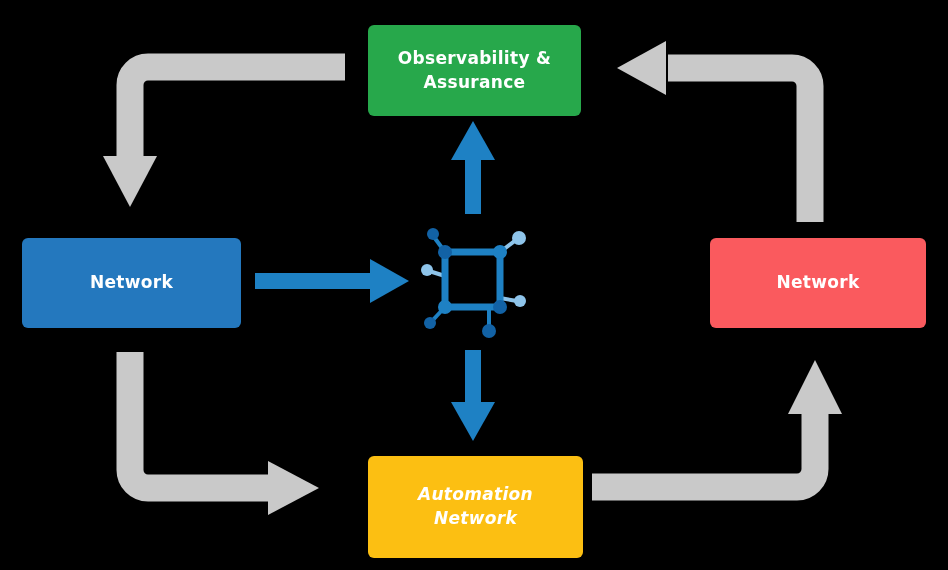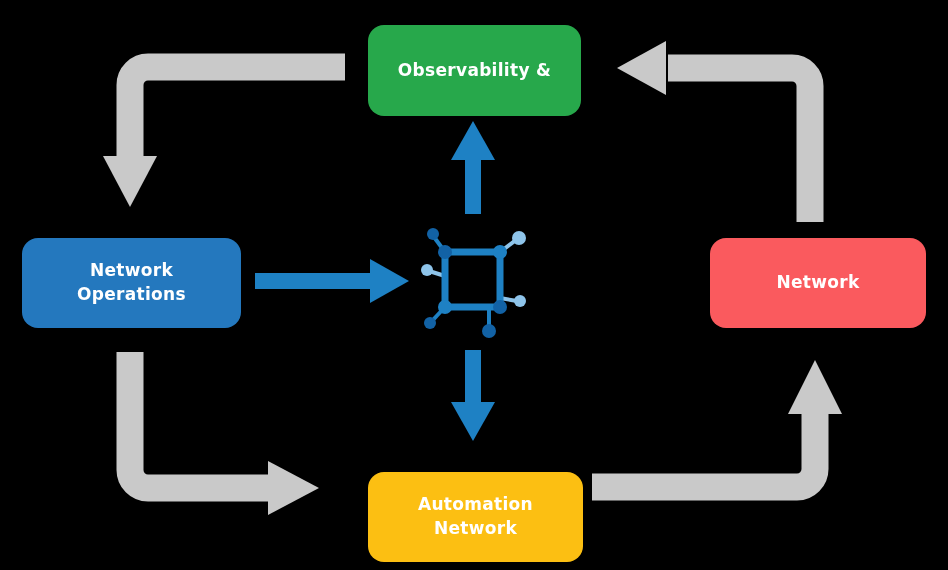--- a/index.html
+++ b/index.html
@@ -12,37 +12,37 @@
     overflow: hidden;
   }
   .overlay {
     position: absolute;
     left: 0; top: 0;
     width: 948px; height: 570px;
     display: block;
   }
   .node {
     position: absolute;
-    border-radius: 16px;
+    border-radius: 6px;
     display: flex;
     flex-direction: column;
     align-items: center;
     justify-content: center;
     color: var(--node-text, #fff);
     font-size: 17px;
     font-weight: 600;
     letter-spacing: 0.3px;
     line-height: 1.4;
     text-align: right;
   }
   .node span { display: block; }
   .node-observability { left: 368px; top: 25px;  width: 213px; height: 91px; background: var(--observability-green); }
   .node-operations    { left: 22px;  top: 238px; width: 219px; height: 90px; background: var(--operations-blue); }
   .node-infrastructure{ left: 710px; top: 238px; width: 216px; height: 90px; background: var(--infrastructure-red); }
-  .node-automation    { left: 368px; top: 472px; width: 215px; height: 90px; background: var(--automation-yellow); }
+  .node-automation    { left: 368px; top: 456px; width: 215px; height: 102px; background: var(--automation-yellow); font-style: italic; }
 
   .gray-shaft { fill: none; stroke: var(--arrow-gray); stroke-width: 27px; }
   .gray-head  { fill: var(--arrow-gray); }
   .blue-shaft { fill: none; stroke: var(--arrow-blue); stroke-width: 16px; }
   .blue-head  { fill: var(--arrow-blue); }
 
   .icon-square { fill: none; stroke: var(--icon-blue); stroke-width: 7px; }
   .icon-stem   { stroke: var(--icon-blue); stroke-width: 4px; }
   .icon-stem.light { stroke: var(--icon-light-blue); }
   .icon-node   { fill: var(--icon-blue); }
@@ -107,25 +107,25 @@
       <circle class="icon-node light" cx="519" cy="238" r="7"></circle>
       <circle class="icon-node light" cx="427" cy="270" r="6"></circle>
       <circle class="icon-node dark" cx="430" cy="323" r="6"></circle>
       <circle class="icon-node dark" cx="489" cy="331" r="7"></circle>
       <circle class="icon-node light" cx="520" cy="301" r="6"></circle>
     </g>
   </svg>
 
   <div class="node node-observability">
     <span>Observability &amp;</span>
+    <span>Assurance</span>
   </div>
 
   <div class="node node-operations">
     <span>Network</span>
-    <span>Operations</span>
   </div>
 
   <div class="node node-infrastructure">
     <span>Network</span>
   </div>
 
   <div class="node node-automation">
     <span>Automation</span>
     <span>Network</span>
   </div>

